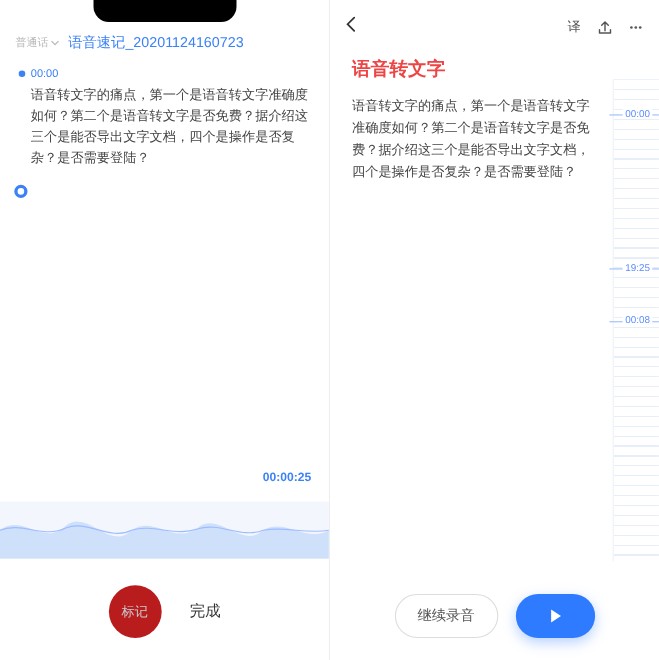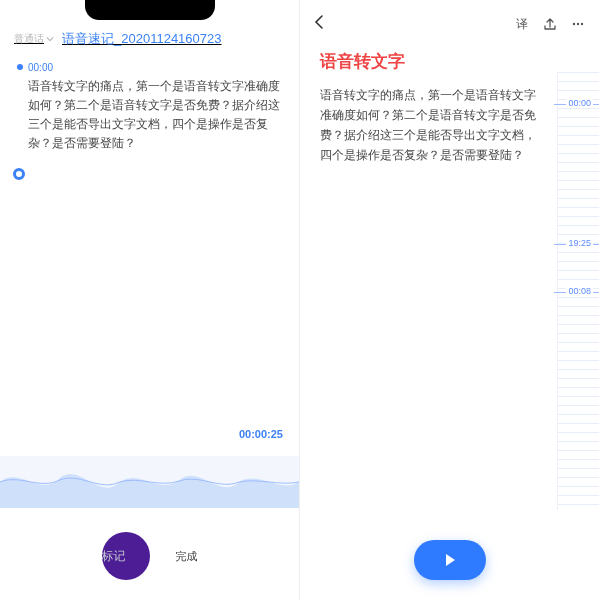--- a/index.html
+++ b/index.html
@@ -29,21 +29,20 @@
     top: 0;
     width: 130px; height: 20px;
     background: #000;
     border-bottom-left-radius: 14px;
     border-bottom-right-radius: 14px;
   }
   .left-header {
     display: flex; align-items: center;
     padding: 8px 14px 10px 14px;
     gap: 8px;
-    text-decoration: underline;
   }
   .lang {
     color: #b8b8b8; font-size: 10px;
     display: inline-flex; align-items: center; gap: 2px;
   }
   .title {
     color: #3b82f6; font-size: 13px;
   }
   .timeline-area {
     position: relative;
@@ -77,33 +76,33 @@
     height: 52px;
     background: linear-gradient(#f3f7fd,#f3f7fd);
   }
   .wave svg { width: 100%; height: 100%; display: block; }
   .left-buttons {
     position: absolute; left: 0; right: 0; bottom: 20px;
     display: flex; align-items: center; justify-content: center; gap: 26px;
   }
   .btn-ghost {
     width: 48px; height: 48px; border-radius: 50%;
-    background: #4c1d95; color: #c7ccd1;
-    display: flex; align-items: center; 
+    background: #b91c1c; color: #c7ccd1;
+    display: flex; align-items: center; justify-content: center;
     font-size: 12px;
   }
   .btn-record {
     width: 60px; height: 60px; border-radius: 50%;
     background: #2f7bff; color: #fff;
     display: flex; align-items: center; justify-content: center;
     font-size: 14px; font-weight: 500;
     box-shadow: 0 4px 12px rgba(47,123,255,.35);
   }
   .btn-done {
-    color: #333; font-size: 11px;
+    color: #333; font-size: 14px;
   }
 
   
   .right-header {
     display: flex; align-items: center;
     padding: 14px 12px 8px 12px;
   }
   .back { flex: 0 0 auto; }
   .spacer { flex: 1; }
   .ico { width: 18px; height: 18px; display: inline-flex; align-items: center; justify-content: center; color: #555; font-size: 12px; margin-left: 10px; }
@@ -231,19 +230,22 @@
   <div class="ruler">
     <div class="rmark-line" style="top:32px"></div>
     <div class="rmark" style="top:26px">00:00</div>
     <div class="rmark-line" style="top:172px"></div>
     <div class="rmark" style="top:166px">19:25</div>
     <div class="rmark-line" style="top:220px"></div>
     <div class="rmark" style="top:214px">00:08</div>
   </div>
 
   <div class="right-buttons">
+    <div class="pill pill-outline">
+      <span>继续录音</span>
+    </div>
     <div class="pill pill-play">
       <svg width="16" height="16" viewBox="0 0 16 16">
           <path d="M4 2 L13 8 L4 14 Z" fill="#fff"></path>
         </svg>
     </div>
   </div>
 </div>
 
 </body></html>

